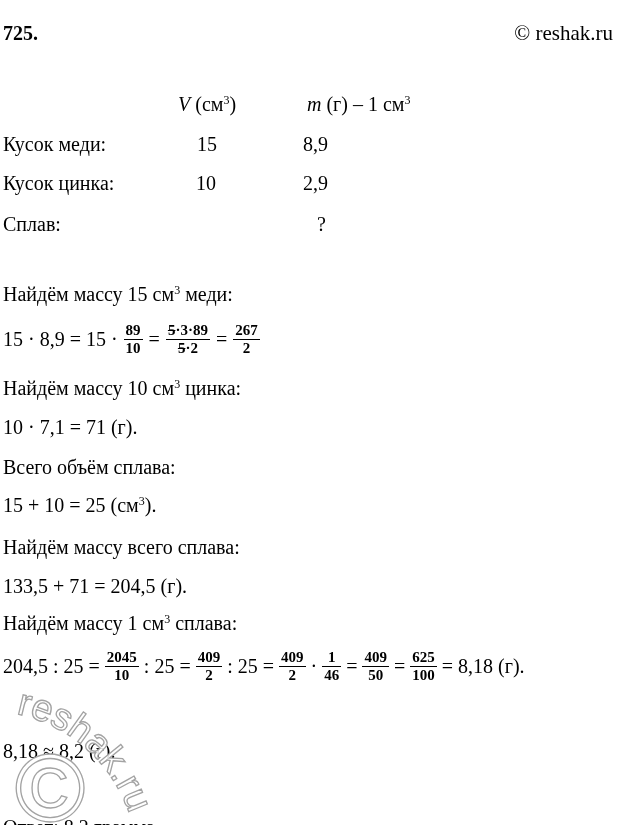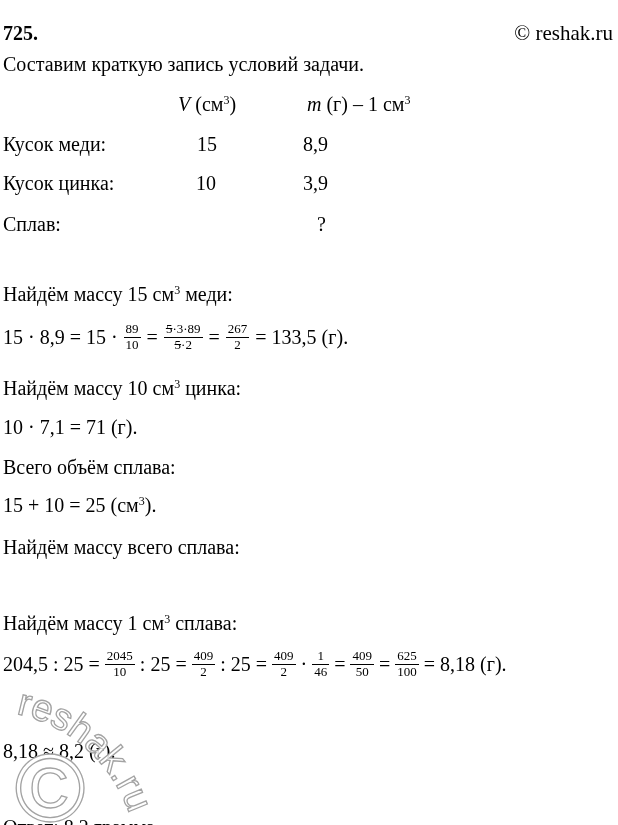--- a/index.html
+++ b/index.html
@@ -7,50 +7,49 @@
          font-family:"Liberation Serif","DejaVu Serif",serif; color:#000; }
   .page { position:absolute; inset:0;margin-top:20px; }
   .line { position:absolute; left:3px; font-size:20px; line-height:1.15; white-space:nowrap; }
   .probnum { position:absolute; left:3px; top:2px; font-size:20px; font-weight:bold; }
   .brand { position:absolute; right:5px; top:1px; font-size:21px;text-align:right; }
   .cell { position:absolute; font-size:20px; white-space:nowrap; }
   .ital { font-style:italic; }
   sup.s3 { font-size:12px; vertical-align:7px; letter-spacing:0; }
   .eq { display:flex; align-items:center; gap:6px; }
   .frac { display:inline-flex; flex-direction:column; 
-          font-size:13px; line-height:1.12; text-align:center; }
+          font-size:15px; line-height:1.12; text-align:center;font-weight:bold; }
   .frac .num { border-bottom:1.3px solid #000; padding:0 2px; }
   .frac .den { padding:0 2px; }
   .cancel { text-decoration:line-through; }
   .u { text-decoration:underline; }
   .wm { position:absolute; top:0; left:0; pointer-events:none; z-index:3; }
 </style>
 </head>
 <body>
 
 <div class="page">
 
   <span class="probnum">725.</span>
   <span class="brand">© reshak.ru</span>
 
-  <div class="line" style="top:33px">Составим краткую запись условий задачи.</div>
 
   <div>
     <span class="cell" style="left:178px; top:73px"><span class="ital">V</span><span> (см</span><sup class="s3">3</sup><span>)</span></span>
     <span class="cell" style="left:307px; top:73px"><span class="ital">m</span><span> (г) – 1 см</span><sup class="s3">3</sup></span>
 
     <div>
       <span class="cell" style="left:3px;  top:113px">Кусок меди:</span>
       <span class="cell" style="left:197px;top:113px">15</span>
       <span class="cell" style="left:303px;top:113px">8,9</span>
     </div>
     <div>
       <span class="cell" style="left:3px;  top:152px">Кусок цинка:</span>
       <span class="cell" style="left:196px;top:152px">10</span>
-      <span class="cell" style="left:303px;top:152px">3,9</span>
+      <span class="cell" style="left:303px;top:152px">2,9</span>
     </div>
     <div>
       <span class="cell" style="left:3px;  top:193px">Сплав:</span>
       <span class="cell" style="left:317px;top:193px">?</span>
     </div>
   </div>
 
   <div class="line" style="top:263px"><span>Найдём массу 15 см</span><sup class="s3">3</sup><span> меди:</span></div>
 
   <div class="line eq" style="top:302px">
@@ -62,30 +61,30 @@
     <span>=</span>
     <span class="frac">
       <span class="num"><span class="cancel">5</span><span>·3·89</span></span>
       <span class="den"><span class="cancel">5</span><span>·2</span></span>
     </span>
     <span>=</span>
     <span class="frac">
         <span class="num">267</span>
         <span class="den">2</span>
       </span>
-    <span>= 133,5 (г).</span>
   </div>
 
   <div class="line" style="top:357px"><span>Найдём массу 10 см</span><sup class="s3">3</sup><span> цинка:</span></div>
   <div class="line" style="top:396px">10 · 7,1 = 71 (г).</div>
 
   <div class="line" style="top:436px">Всего объём сплава:</div>
   <div class="line" style="top:474px"><span>15 + 10 = 25 (см</span><sup class="s3">3</sup><span>).</span></div>
 
   <div class="line" style="top:516px">Найдём массу всего сплава:</div>
+  <div class="line" style="top:555px">133,5 + 71 = 204,5 (г).</div>
 
   <div class="line" style="top:592px"><span>Найдём массу 1 см</span><sup class="s3">3</sup><span> сплава:</span></div>
 
   <div class="line eq" style="top:629px; gap:5px">
     <span>204,5 : 25 =</span>
     <span class="frac">
         <span class="num">2045</span>
         <span class="den">10</span>
       </span>
     <span>: 25 =</span>

